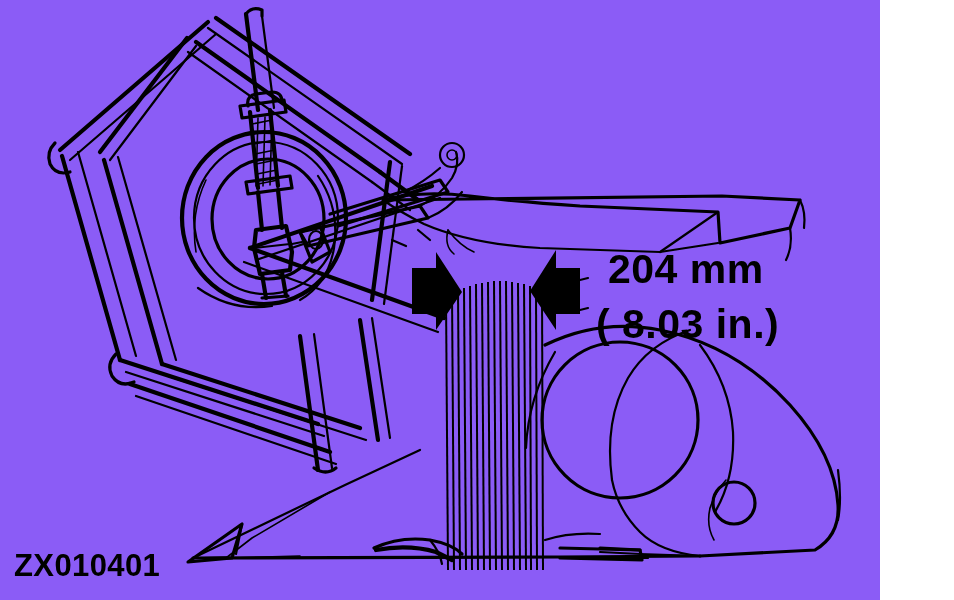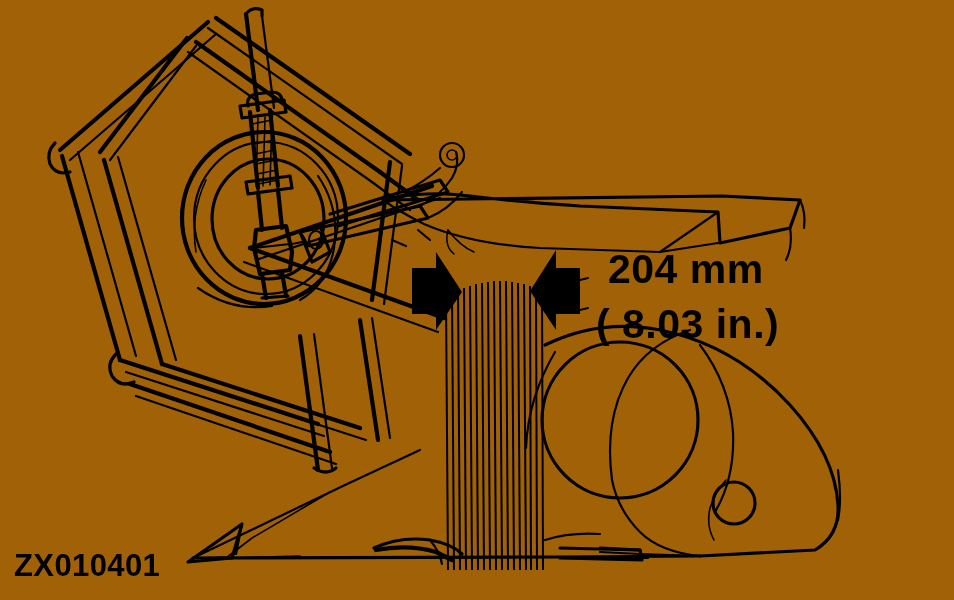--- a/index.html
+++ b/index.html
@@ -5,24 +5,25 @@
   html, body {
     margin: 0;
     padding: 0;
     background: #ffffff;
   }
   body {
     font-family: "Liberation Sans", sans-serif;
   }
   #figure-root {
     position: relative;
-    width: 954px;
+    width: 844px;
     height: 600px;
-    background: #a16207;
+    background: #8b5cf6;
     overflow: hidden;
+    padding-left: 36px;
   }
   #figure-svg {
     position: absolute;
     left: 0;
     top: 0;
     width: 954px;
     height: 600px;
     display: block;
   }
   .ln {

